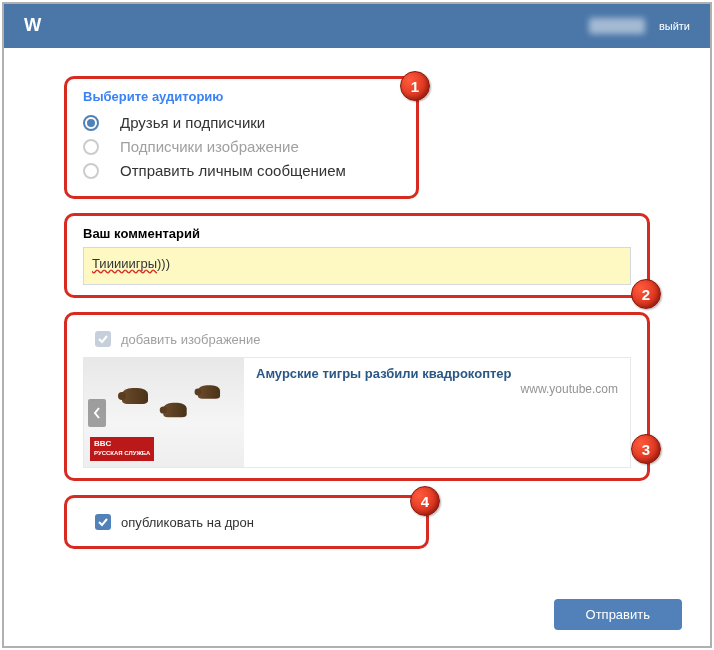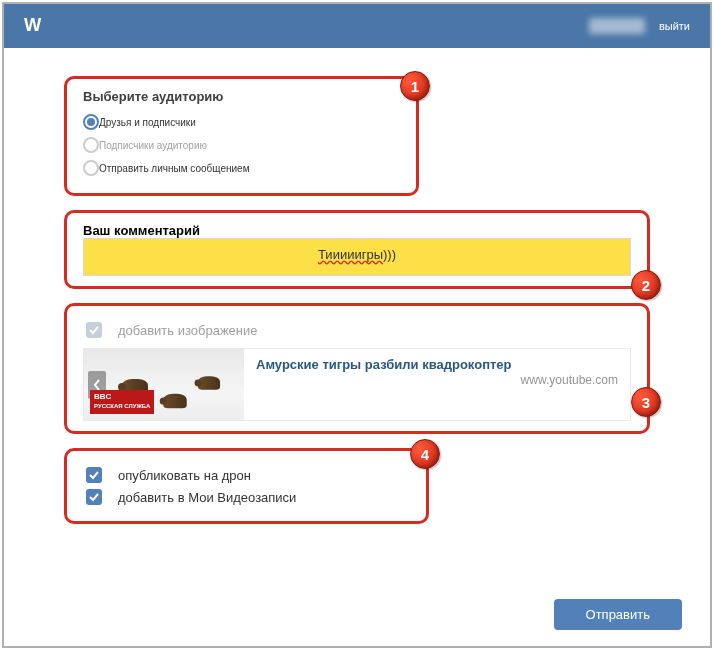--- a/index.html
+++ b/index.html
@@ -8,36 +8,36 @@
   .header { background: #4a76a8; height: 44px; display: flex; align-items: center; justify-content: space-between; padding: 0 20px; }
   .logo { color: #fff; font-weight: bold; font-size: 20px; display: flex; align-items: center; }
   .logo svg { width: 30px; height: 30px; }
   .header-right { display: flex; align-items: center; gap: 14px; }
   .user-blur { width: 56px; height: 16px; background: rgba(255,255,255,0.5); filter: blur(3px); border-radius: 2px; }
   .logout { color: #fff; font-size: 11px; }
   .content { padding: 28px 60px 20px 60px; position: relative; }
   .section { position: relative; margin-bottom: 14px; }
   .red-frame { border: 3px solid #d72b22; border-radius: 10px; padding: 10px 16px 10px 16px; position: relative; }
   .badge { position: absolute; width: 30px; height: 30px; border-radius: 50%; background: radial-gradient(circle at 30% 30%, #ff5a3c, #c81e0e); border: 1px solid #8a1508; display: flex; align-items: center; justify-content: center; color: #fff; font-weight: bold; font-size: 15px; box-shadow: inset -2px -2px 4px rgba(0,0,0,.3), 1px 1px 2px rgba(0,0,0,.3); }
-  .section-title { font-weight: bold; font-size: 13px; color: #404040; margin-bottom: 10px; }
-  .radio-row { display: flex; align-items: center; gap: 0; margin: 7px 0; font-size: 10px; color: #333; }
+  .section-title { font-weight: bold; font-size: 13px; color: #3b82f6; margin-bottom: 10px; }
+  .radio-row { display: flex; align-items: center; gap: 21px; margin: 7px 0; font-size: 15px; color: #333; }
   .radio-row.disabled { color: #a0a0a0; }
   .radio-outer { width: 16px; height: 16px; border-radius: 50%; border: 2px solid #ccc; display: flex; align-items: center; justify-content: center; flex-shrink: 0; }
   .radio-outer.selected { border-color: #5181b8; }
   .radio-inner { width: 8px; height: 8px; border-radius: 50%; background: #5181b8; }
-  .label-above { font-size: 13px; font-weight: bold; color: #000; }
-  .textarea { width: 100%; border: 1px solid #d3d9de; padding: 8px 1px; font-size: 13px; min-height: 38px; background: #fde047; color: #333; font-family: inherit; text-align: center; }
+  .label-above { font-size: 13px; font-weight: bold; margin-bottom: 6px; color: #000; }
+  .textarea { width: 100%; border: 1px solid #d3d9de; padding: 8px 8px; font-size: 13px; min-height: 38px; background: #fef9c3; color: #333; font-family: inherit; }
   .red-underline { text-decoration: underline wavy #d72b22; text-decoration-skip-ink: none; }
-  .check-row { display: flex; align-items: center; gap: 16px; margin: 6px 3px; font-size: 13px; color: #333; }
+  .check-row { display: flex; align-items: center; gap: 10px; margin: 6px 12px; font-size: 13px; color: #333; }
   .check-row.disabled { color: #a0a0a0; }
   .checkbox { width: 16px; height: 16px; border-radius: 3px; background: #5181b8; display: flex; align-items: center; justify-content: center; flex-shrink: 0; }
   .checkbox.disabled { background: #c5d0db; }
   .checkbox svg { width: 10px; height: 10px; }
   .preview { display: flex; border: 1px solid #e7e8ec; margin-top: 10px; background: #fff; }
-  .thumb { width: 160px; height: 71px; background: #ddd; position: relative; flex-shrink: 0; overflow: hidden; }
+  .thumb { width: 160px; height: 109px; background: #ddd; position: relative; flex-shrink: 0; overflow: hidden; }
   .thumb-bg { position: absolute; inset: 0; background: linear-gradient(180deg, #e8e8e8 0%, #f5f5f5 60%, #eee 100%); }
   .tiger { position: absolute; width: 26px; height: 16px; background: linear-gradient(90deg, #6b4a2a 0%, #4a3218 100%); border-radius: 40% 40% 20% 20%; }
   .tiger::after { content:''; position:absolute; left:-4px; top:4px; width:8px; height:8px; background:#5a3d20; border-radius:50%; }
   .bbc-badge { position: absolute; left: 6px; bottom: 6px; background: #bb1919; color: #fff; font-size: 8px; padding: 3px 4px; line-height: 1.1; font-weight: bold; }
   .thumb-arrow { position: absolute; left: 4px; top: 50%; transform: translateY(-50%); width: 18px; height: 28px; background: rgba(0,0,0,.35); display: flex; align-items: center; justify-content: center; border-radius: 2px; }
   .thumb-arrow svg { width: 8px; height: 12px; }
   .preview-text { padding: 8px 12px; flex: 1; }
   .preview-title { color: #2a5885; font-weight: bold; font-size: 13px; margin-bottom: 1px; }
   .preview-domain { color: #939393; font-size: 12px; margin-bottom: 6px; text-align: right; }
   .preview-desc { color: #333; font-size: 12.5px; line-height: 1.4; }
@@ -74,21 +74,21 @@
         <div class="badge s1-badge">1</div>
         <div class="section-title">Выберите аудиторию</div>
         <div class="radio-row">
           <div class="radio-outer selected">
               <div class="radio-inner"></div>
             </div>
           <span>Друзья и подписчики</span>
         </div>
         <div class="radio-row disabled">
           <div class="radio-outer"></div>
-          <span>Подписчики аудиторию</span>
+          <span>Подписчики изображение</span>
         </div>
         <div class="radio-row">
           <div class="radio-outer"></div>
           <span>Отправить личным сообщением</span>
         </div>
       </div>
     </div>
 
     <div class="section">
       <div class="red-frame">
@@ -134,28 +134,20 @@
       <div class="red-frame s4-frame">
         <div class="badge s4-badge">4</div>
         <div class="check-row">
           <div class="checkbox">
             <svg viewBox="0 0 10 10">
                 <path d="M1 5 L4 8 L9 2" stroke="#fff" stroke-width="2" fill="none"></path>
               </svg>
           </div>
           <span>опубликовать на дрон</span>
         </div>
-        <div class="check-row">
-          <div class="checkbox">
-            <svg viewBox="0 0 10 10">
-                <path d="M1 5 L4 8 L9 2" stroke="#fff" stroke-width="2" fill="none"></path>
-              </svg>
-          </div>
-          <span>добавить в Мои Видеозаписи</span>
-        </div>
       </div>
     </div>
 
   </div>
 
   <div class="footer">
     <button class="send-btn">Отправить</button>
   </div>
 </div>
 

